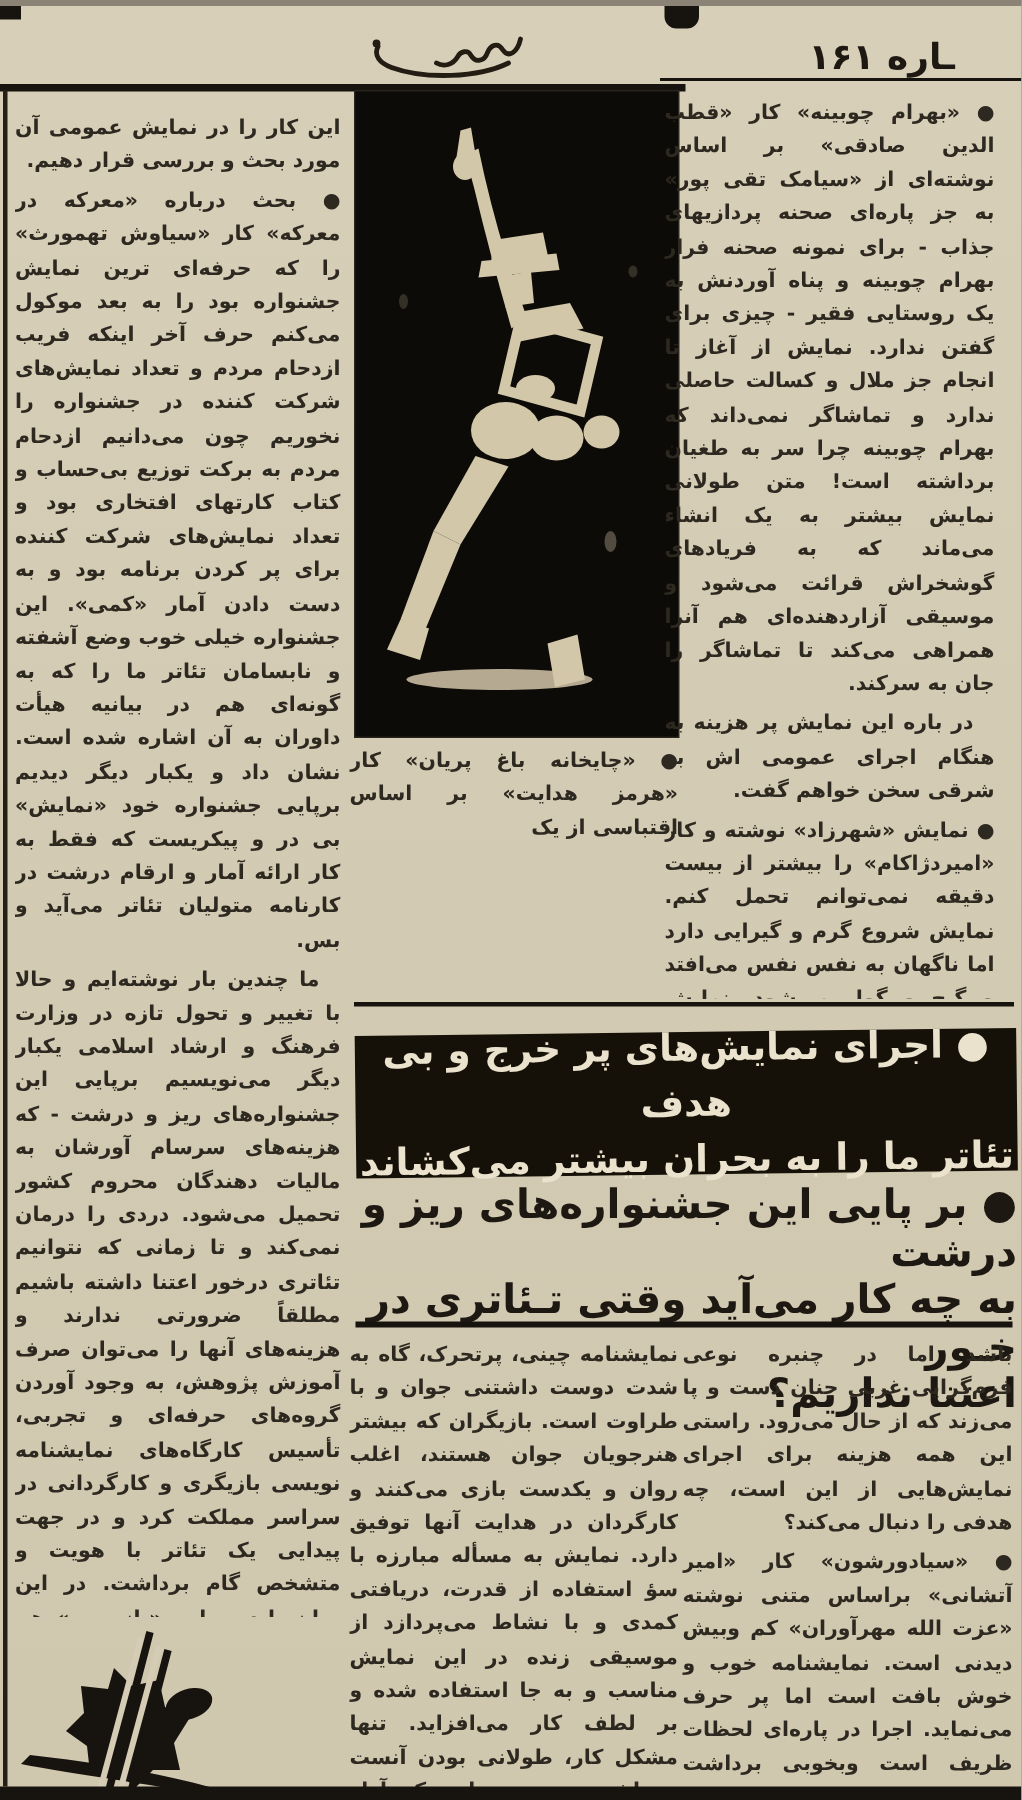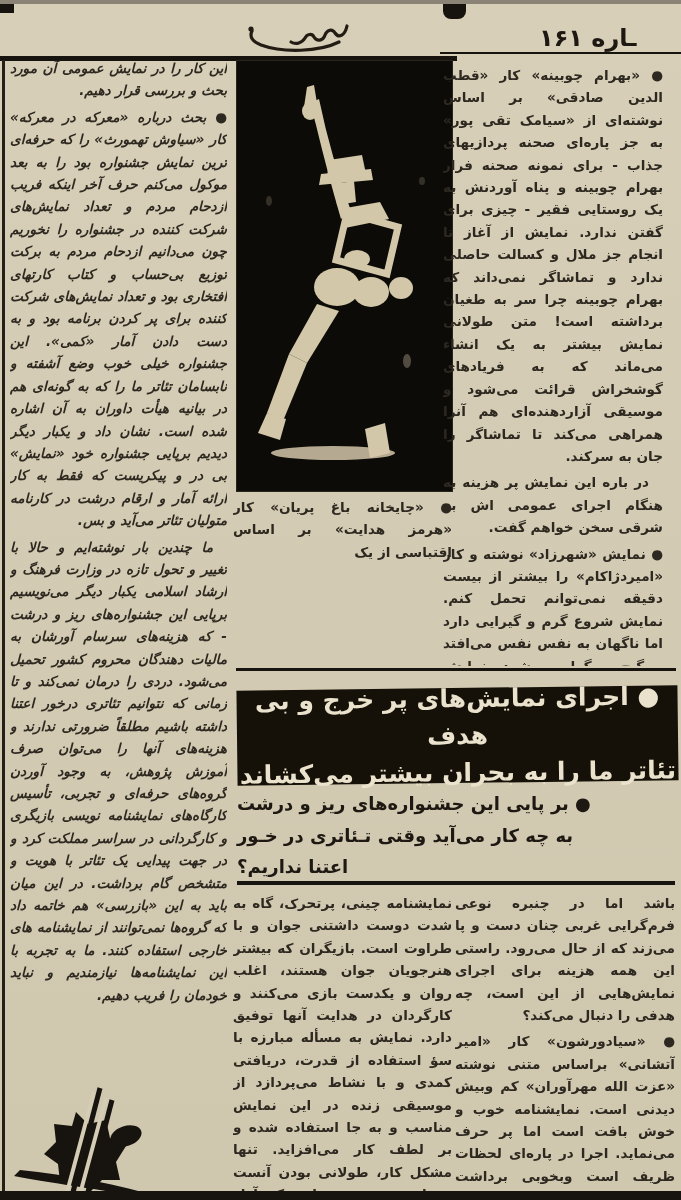--- a/index.html
+++ b/index.html
@@ -28,22 +28,22 @@
   .headline-box{
     position:absolute;left:237px;top:684px;width:441px;height:95px;
     background:#151108;color:#eae2cc;
     display:flex;flex-direction:column;justify-content:center;align-items:center;
     font-size:25px;font-weight:900;line-height:37px;
     transform:rotate(-0.7deg);
     text-align:center;
   }
   .headline-bold{
     position:absolute;left:237px;top:784px;width:441px;
-    color:#1d1812;font-size:18px;font-weight:900;line-height:31.5px;
-    text-align:left;
+    color:#1d1812;font-size:27px;font-weight:900;line-height:31.5px;
+    text-align:right;
   }
   .photo{
     position:absolute;left:237px;top:57px;width:215px;height:430px;
     background:#0e0c09;box-shadow:0 0 0 1px #2a251c;
   }
   .logo-emblem{position:absolute;left:14px;top:1080px;}
   .masthead{position:absolute;left:235px;top:8px;}
   .bottom-bar{position:absolute;left:0;top:1187px;width:681px;height:13px;background:#17130e;}
   .left-border{position:absolute;left:2px;top:56px;width:3px;height:1131px;background:#241f17;}
 </style>
@@ -107,21 +107,21 @@
   <div class="body-col" style="right:18px;top:60px;width:220px;height:602px;">
     <p>● «بهرام چوبینه» کار «قطب الدین صادقی» بر اساس نوشته‌ای از «سیامک تقی پور» به جز پاره‌ای صحنه پردازیهای جذاب - برای نمونه صحنه فرار بهرام چوبینه و پناه آوردنش به یک روستایی فقیر - چیزی برای گفتن ندارد. نمایش از آغاز تا انجام جز ملال و کسالت حاصلی ندارد و تماشاگر نمی‌داند که بهرام چوبینه چرا سر به طغیان برداشته است! متن طولانی نمایش بیشتر به یک انشاء می‌ماند که به فریادهای گوشخراش قرائت می‌شود و موسیقی آزاردهنده‌ای هم آنرا همراهی می‌کند تا تماشاگر را جان به سرکند.</p>
     <p class="indent">در باره این نمایش پر هزینه به هنگام اجرای عمومی اش به شرقی سخن خواهم گفت.</p>
     <p>● نمایش «شهرزاد» نوشته و کار «امیردژاکام» را بیشتر از بیست دقیقه نمی‌توانم تحمل کنم. نمایش شروع گرم و گیرایی دارد اما ناگهان به نفس نفس می‌افتد و گیج و گول می‌شود. نمایش می‌خواهد «شرقی»</p>
   </div>
 
   <div class="body-col" style="left:233px;top:492px;width:219px;height:170px;">
     <p>● «چایخانه باغ پریان» کار «هرمز هدایت» بر اساس اقتباسی از یک</p>
   </div>
 
-  <div class="body-col" style="left:10px;top:53px;width:217px;height:1004px;font-style:italic;">
+  <div class="body-col" style="left:10px;top:70px;width:217px;height:1004px;">
     <p>این کار را در نمایش عمومی آن مورد بحث و بررسی قرار دهیم.</p>
     <p>● بحث درباره «معرکه در معرکه» کار «سیاوش تهمورث» را که حرفه‌ای ترین نمایش جشنواره بود را به بعد موکول می‌کنم حرف آخر اینکه فریب ازدحام مردم و تعداد نمایش‌های شرکت کننده در جشنواره را نخوریم چون می‌دانیم ازدحام مردم به برکت توزیع بی‌حساب و کتاب کارتهای افتخاری بود و تعداد نمایش‌های شرکت کننده برای پر کردن برنامه بود و به دست دادن آمار «کمی». این جشنواره خیلی خوب وضع آشفته و نابسامان تئاتر ما را که به گونه‌ای هم در بیانیه هیأت داوران به آن اشاره شده است. نشان داد و یکبار دیگر دیدیم برپایی جشنواره خود «نمایش» بی در و پیکریست که فقط به کار ارائه آمار و ارقام درشت در کارنامه متولیان تئاتر می‌آید و بس.</p>
     <p class="indent">ما چندین بار نوشته‌ایم و حالا با تغییر و تحول تازه در وزارت فرهنگ و ارشاد اسلامی یکبار دیگر می‌نویسیم برپایی این جشنواره‌های ریز و درشت - که هزینه‌های سرسام آورشان به مالیات دهندگان محروم کشور تحمیل می‌شود. دردی را درمان نمی‌کند و تا زمانی که نتوانیم تئاتری درخور اعتنا داشته باشیم مطلقاً ضرورتی ندارند و هزینه‌های آنها را می‌توان صرف آموزش پژوهش، به وجود آوردن گروه‌های حرفه‌ای و تجربی، تأسیس کارگاه‌های نمایشنامه نویسی بازیگری و کارگردانی در سراسر مملکت کرد و در جهت پیدایی یک تئاتر با هویت و متشخص گام برداشت. در این میان باید به این «بازرسی» هم خاتمه داد که گروه‌ها نمی‌توانند از نمایشنامه های خارجی استفاده کنند. ما به تجربه با این نمایشنامه‌ها نیازمندیم و نباید خودمان را فریب دهیم.</p>
   </div>
 
   <div class="rule" style="left:236px;top:664px;width:440px;height:3px;"></div>
 
   <div class="headline-box">
     <div>● اجرای نمایش‌های پر خرج و بی هدف</div>
     <div>تئاتر ما را به بحران بیشتر می‌کشاند</div>

